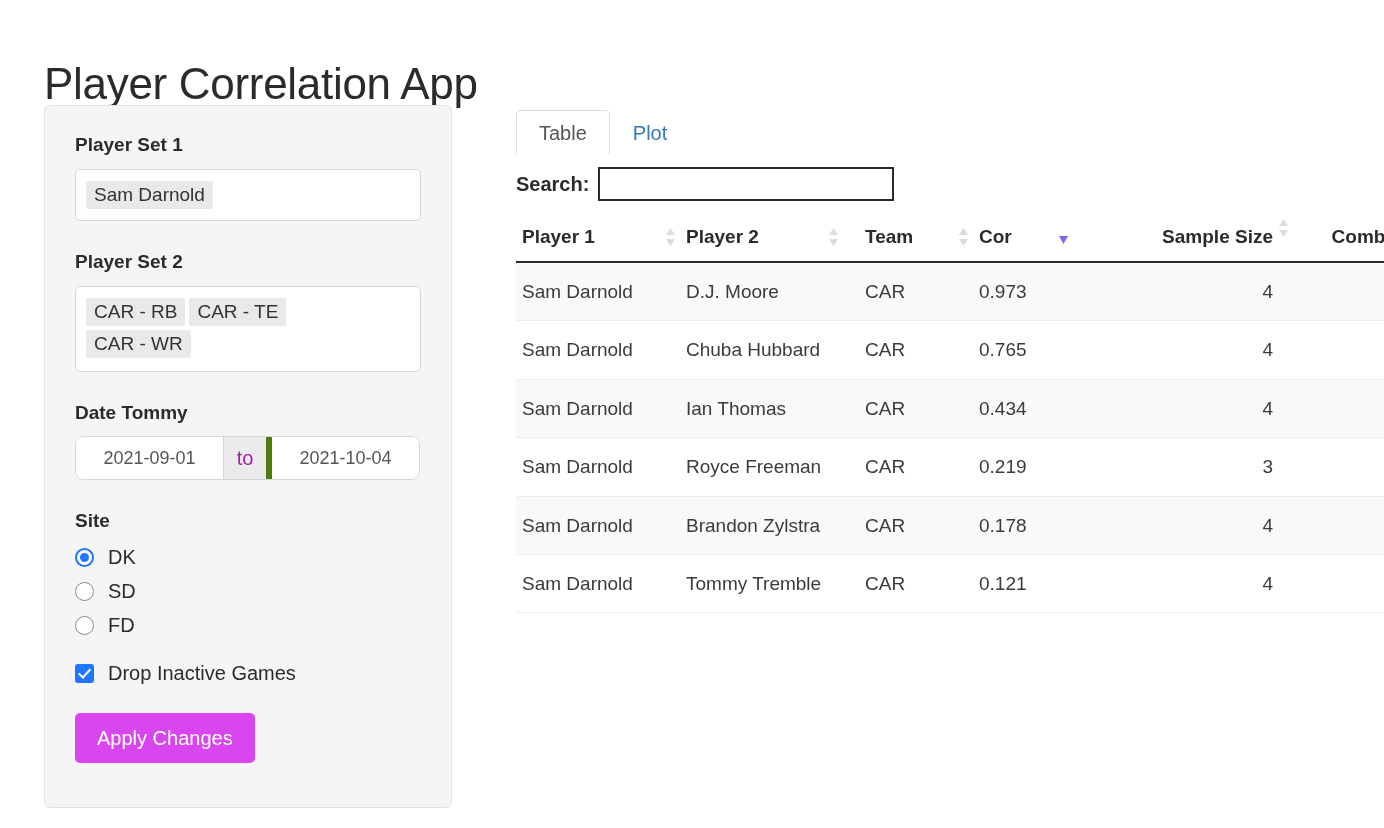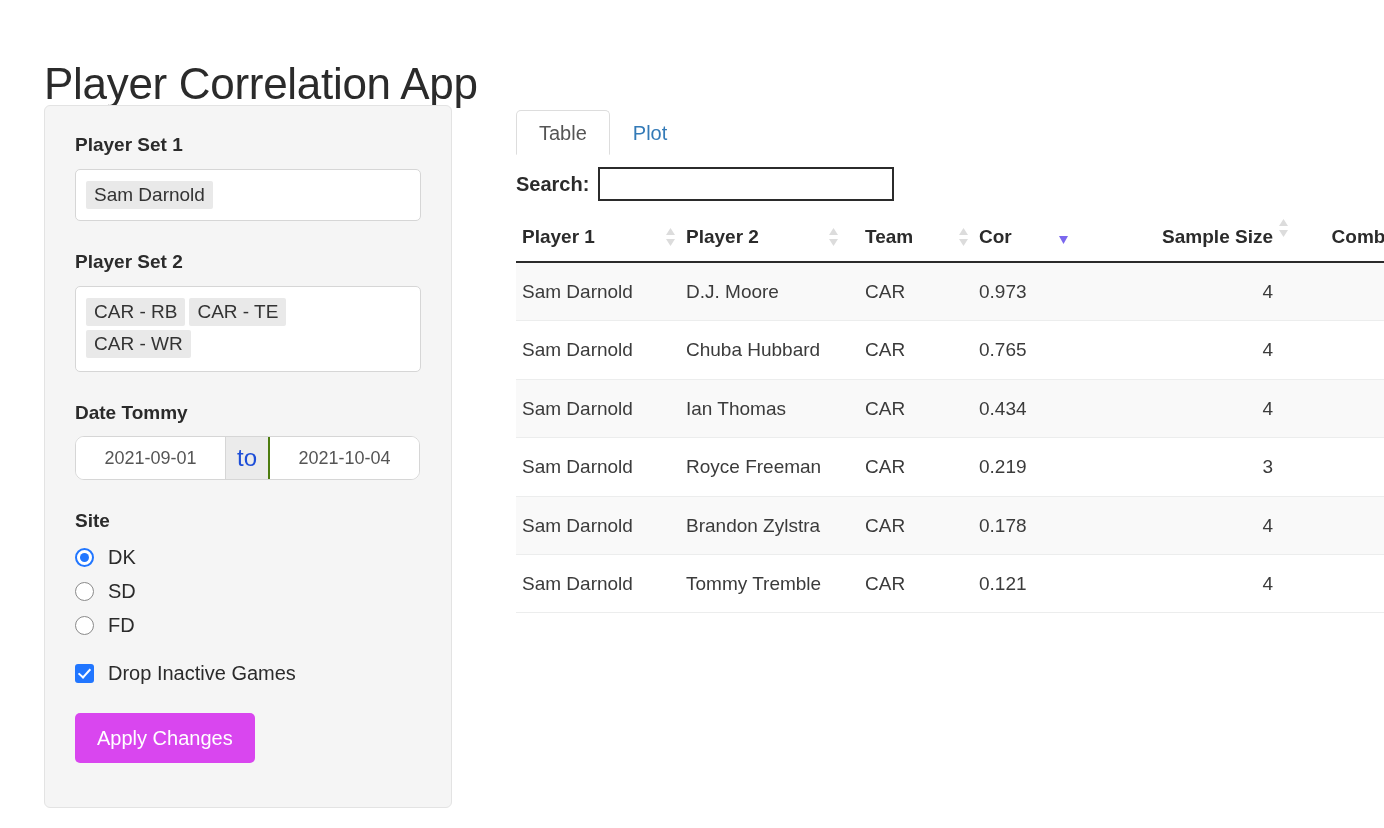--- a/index.html
+++ b/index.html
@@ -100,23 +100,23 @@
     padding: 0;
     min-width: 0;
   }
   .date-sep {
     display: flex;
     align-items: center;
     justify-content: center;
     width: 42px;
     background: #ebebeb;
     border-left: 1px solid #d6d6d6;
-    border-right: 2px solid #4d7c0f;
-    font-size: 24px;
-    color: #1d4ed8;
+    border-right: 6px solid #4d7c0f;
+    font-size: 20px;
+    color: #a21caf;
   }
 
   
   .opt-row {
     display: flex;
     align-items: center;
     margin-top: 14px;
   }
   .opt-row:first-of-type { margin-top: 10px; }
   .radio {

